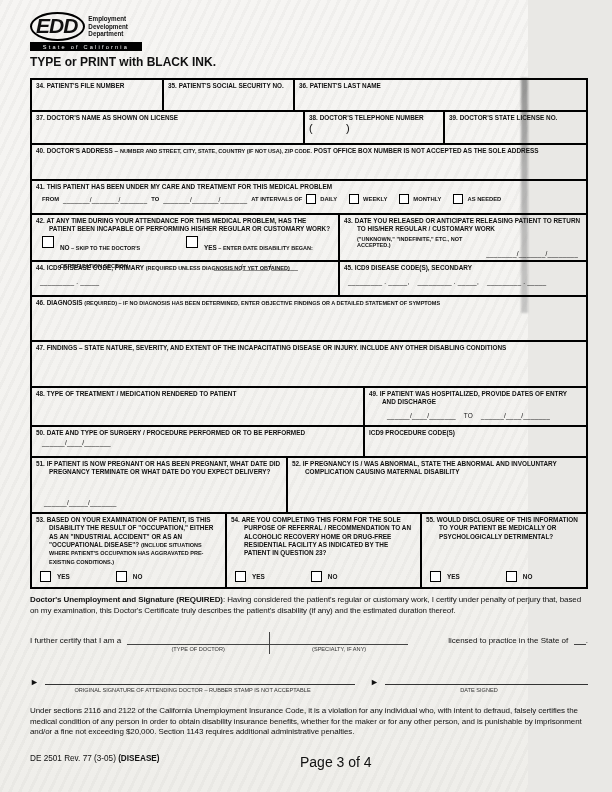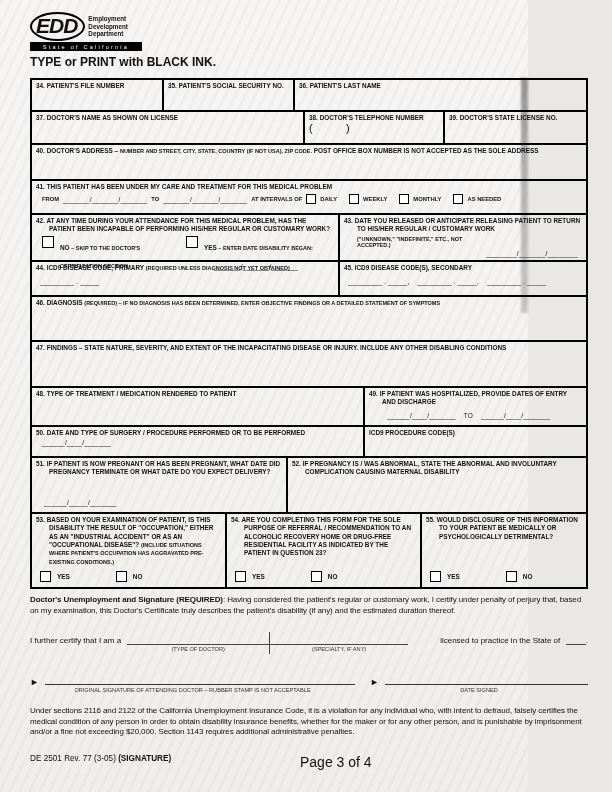--- a/index.html
+++ b/index.html
@@ -306,21 +306,21 @@
   <div class="furtherline">
     <span class="t">I further certify that I am a</span>
     <div class="fieldcol" style="width:142px;margin-left:6px;">
       <div class="uline"></div>
       <div class="cap">(TYPE OF DOCTOR)</div>
     </div>
     <div class="fieldcol tickleft" style="width:138px;">
       <div class="uline"></div>
       <div class="cap">(SPECIALTY, IF ANY)</div>
     </div>
-    <span class="t" style="margin-left:0;padding-left:32px;">licensed to practice in the State of</span>
+    <span class="t" style="margin-left:8px;padding-left:32px;">licensed to practice in the State of</span>
     <div class="fieldcol" style="flex:1;margin-left:6px;">
       <div class="uline"></div>
       <div class="cap"></div>
     </div>
     <span class="t">.</span>
   </div>
 
   <div class="sigblock">
     <div class="sigcol" style="width:325px;">
       <div class="sigrow">
@@ -334,16 +334,16 @@
         <span class="arrow">►</span>
         <div class="sline"></div>
       </div>
       <div class="scap">DATE SIGNED</div>
     </div>
   </div>
 
   <div class="legal">Under sections 2116 and 2122 of the California Unemployment Insurance Code, it is a violation for any individual who, with intent to defraud, falsely certifies the medical condition of any person in order to obtain disability insurance benefits, whether for the maker or for any other person, and is punishable by imprisonment and/or a fine not exceeding $20,000.  Section 1143 requires additional administrative penalties.</div>
 
   <div class="footer-left">
-    <span>DE 2501 Rev. 77 (3-05) </span><b>(SIGNATURE)</b>
+    <span>DE 2501 Rev. 77 (3-05) </span><b>(DISEASE)</b>
   </div>
   <div class="footer-page">Page 3 of 4</div>
 </div>
 
 </body></html>

